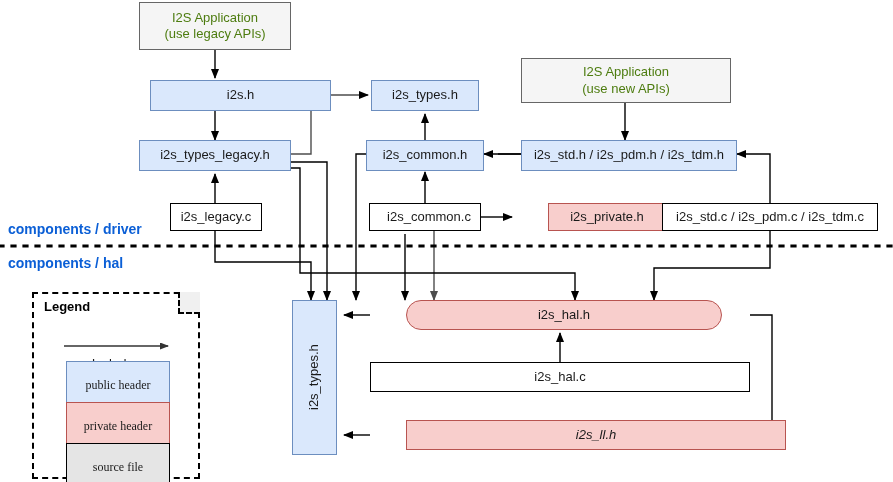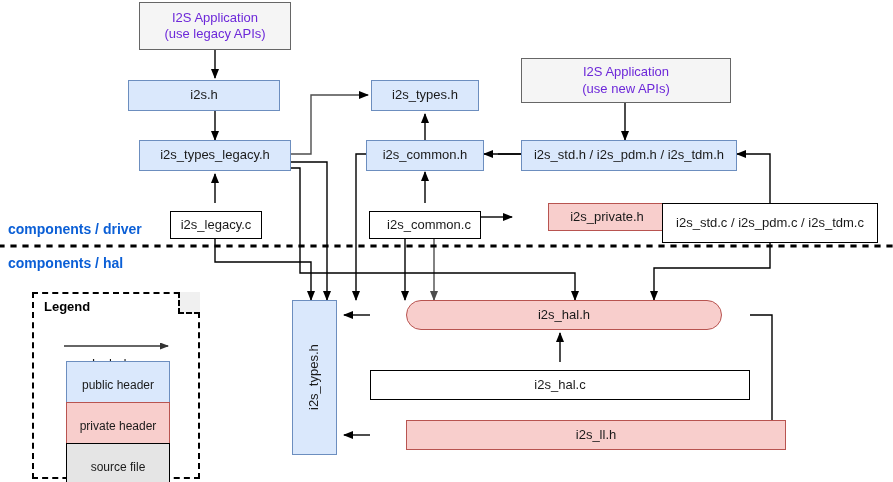--- a/index.html
+++ b/index.html
@@ -2,38 +2,38 @@
 <html><head>
 <meta charset="utf-8">
 <style>
   html,body{margin:0;padding:0;background:#ffffff;}
   body{font-family:"Liberation Sans", sans-serif;}
   #canvas{position:relative;width:893px;height:482px;background:#ffffff;overflow:hidden;}
 
   .node{position:absolute;box-sizing:border-box;display:flex;align-items:center;
         justify-content:center;text-align:center;font-size:13px;color:#1a1a1a;
         line-height:1.25;z-index:3;}
-  .node.app{background:#f5f5f5;border:1px solid #666666;color:#6d28d9;}
+  .node.app{background:#f5f5f5;border:1px solid #666666;color:#4d7c0f;}
   .node.pub{background:#dae8fc;border:1px solid #6c8ebf;}
   .node.priv{background:#f8cecc;border:1px solid #b85450;margin-left:36px;}
-  .node.src{background:#ffffff;border:1px solid #000000;margin-top:8px;}
+  .node.src{background:#ffffff;border:1px solid #000000;}
 
   .vert{writing-mode:vertical-rl;transform:rotate(180deg);}
 
   .zone{position:absolute;font-size:14px;font-weight:bold;color:#0b5fd6;z-index:4;}
 
   .legend{position:absolute;left:32px;top:292px;width:168px;height:187px;
           border:2px dashed #000000;background:#ffffff;box-sizing:border-box;z-index:5;}
   .legend-title{position:absolute;left:10px;top:5px;font-size:13px;font-weight:bold;color:#000000;}
   .legend-fold{position:absolute;right:-2px;top:-2px;width:22px;height:22px;
                background:#f0f0f0;border-left:2px dashed #000;border-bottom:2px dashed #000;
                box-sizing:border-box;}
   .legend-includes{position:absolute;left:0;right:0;top:26px;text-align:center;font-size:13px;color:#1a1a1a;margin-top:36px;}
   .legend-swatch{position:absolute;left:32px;width:104px;height:48px;box-sizing:border-box;
-                 display:flex;align-items:center;justify-content:center;font-size:12px;color:#1a1a1a;}
+                 display:flex;align-items:center;justify-content:center;font-size:12px;color:#1a1a1a;font-family:Liberation Serif, serif;}
 
   svg.wires{position:absolute;left:0;top:0;width:893px;height:482px;z-index:1;}
 </style>
 </head>
 <body>
 
 <div id="canvas">
 
   <svg class="wires" viewBox="0 0 893 482" xmlns="http://www.w3.org/2000/svg">
     <defs>
@@ -124,45 +124,45 @@
   <div class="node app" style="left:139px;top:2px;width:152px;height:48px;flex-direction:column;">
     <span>I2S Application</span>
     <span>(use legacy APIs)</span>
   </div>
 
   <div class="node app" style="left:521px;top:58px;width:210px;height:45px;flex-direction:column;">
     <span>I2S Application</span>
     <span>(use new APIs)</span>
   </div>
 
-  <div class="node pub" style="left:128px;top:80px;width:152px;height:31px;">i2s.h</div>
+  <div class="node pub" style="left:150px;top:80px;width:181px;height:31px;">i2s.h</div>
 
   <div class="node pub" style="left:139px;top:140px;width:152px;height:31px;">i2s_types_legacy.h</div>
 
   <div class="node pub" style="left:371px;top:80px;width:108px;height:31px;">i2s_types.h</div>
 
   <div class="node pub" style="left:366px;top:140px;width:118px;height:31px;">i2s_common.h</div>
 
   <div class="node pub" style="left:521px;top:140px;width:216px;height:31px;">i2s_std.h / i2s_pdm.h / i2s_tdm.h</div>
 
   <div class="node src" style="left:170px;top:203px;width:92px;height:28px;">i2s_legacy.c</div>
 
   <div class="node src" style="left:369px;top:203px;width:112px;height:28px;padding-left:8px;">i2s_common.c</div>
 
   <div class="node priv" style="left:512px;top:203px;width:118px;height:28px;">i2s_private.h</div>
 
-  <div class="node src" style="left:662px;top:195px;width:216px;height:40px;text-align:center;">i2s_std.c / i2s_pdm.c / i2s_tdm.c</div>
+  <div class="node src" style="left:662px;top:203px;width:216px;height:28px;text-align:center;">i2s_std.c / i2s_pdm.c / i2s_tdm.c</div>
 
   <div class="node pub vert" style="left:292px;top:300px;width:45px;height:155px;">i2s_types.h</div>
 
   <div class="node priv" style="left:370px;top:300px;width:316px;height:30px;border-radius:15px;">i2s_hal.h</div>
 
   <div class="node src" style="left:370px;top:362px;width:380px;height:30px;">i2s_hal.c</div>
 
-  <div class="node priv" style="left:370px;top:420px;width:380px;height:30px;">i2s_ll.h</div>
+  <div class="node priv" style="left:370px;top:420px;width:380px;height:30px;font-style:italic;">i2s_ll.h</div>
 
   <div class="legend">
     <div class="legend-fold"></div>
     <div class="legend-title">Legend</div>
     <div class="legend-includes">Includes</div>
 
     <svg style="position:absolute;left:28px;top:46px;width:115px;height:12px;" viewBox="0 0 115 12" xmlns="http://www.w3.org/2000/svg">
       <defs>
         <marker id="lah" markerWidth="9" markerHeight="7" refX="8" refY="3.5" orient="auto" markerUnits="userSpaceOnUse">
           <path d="M0,0 L9,3.5 L0,7 z" fill="#333333"></path>

